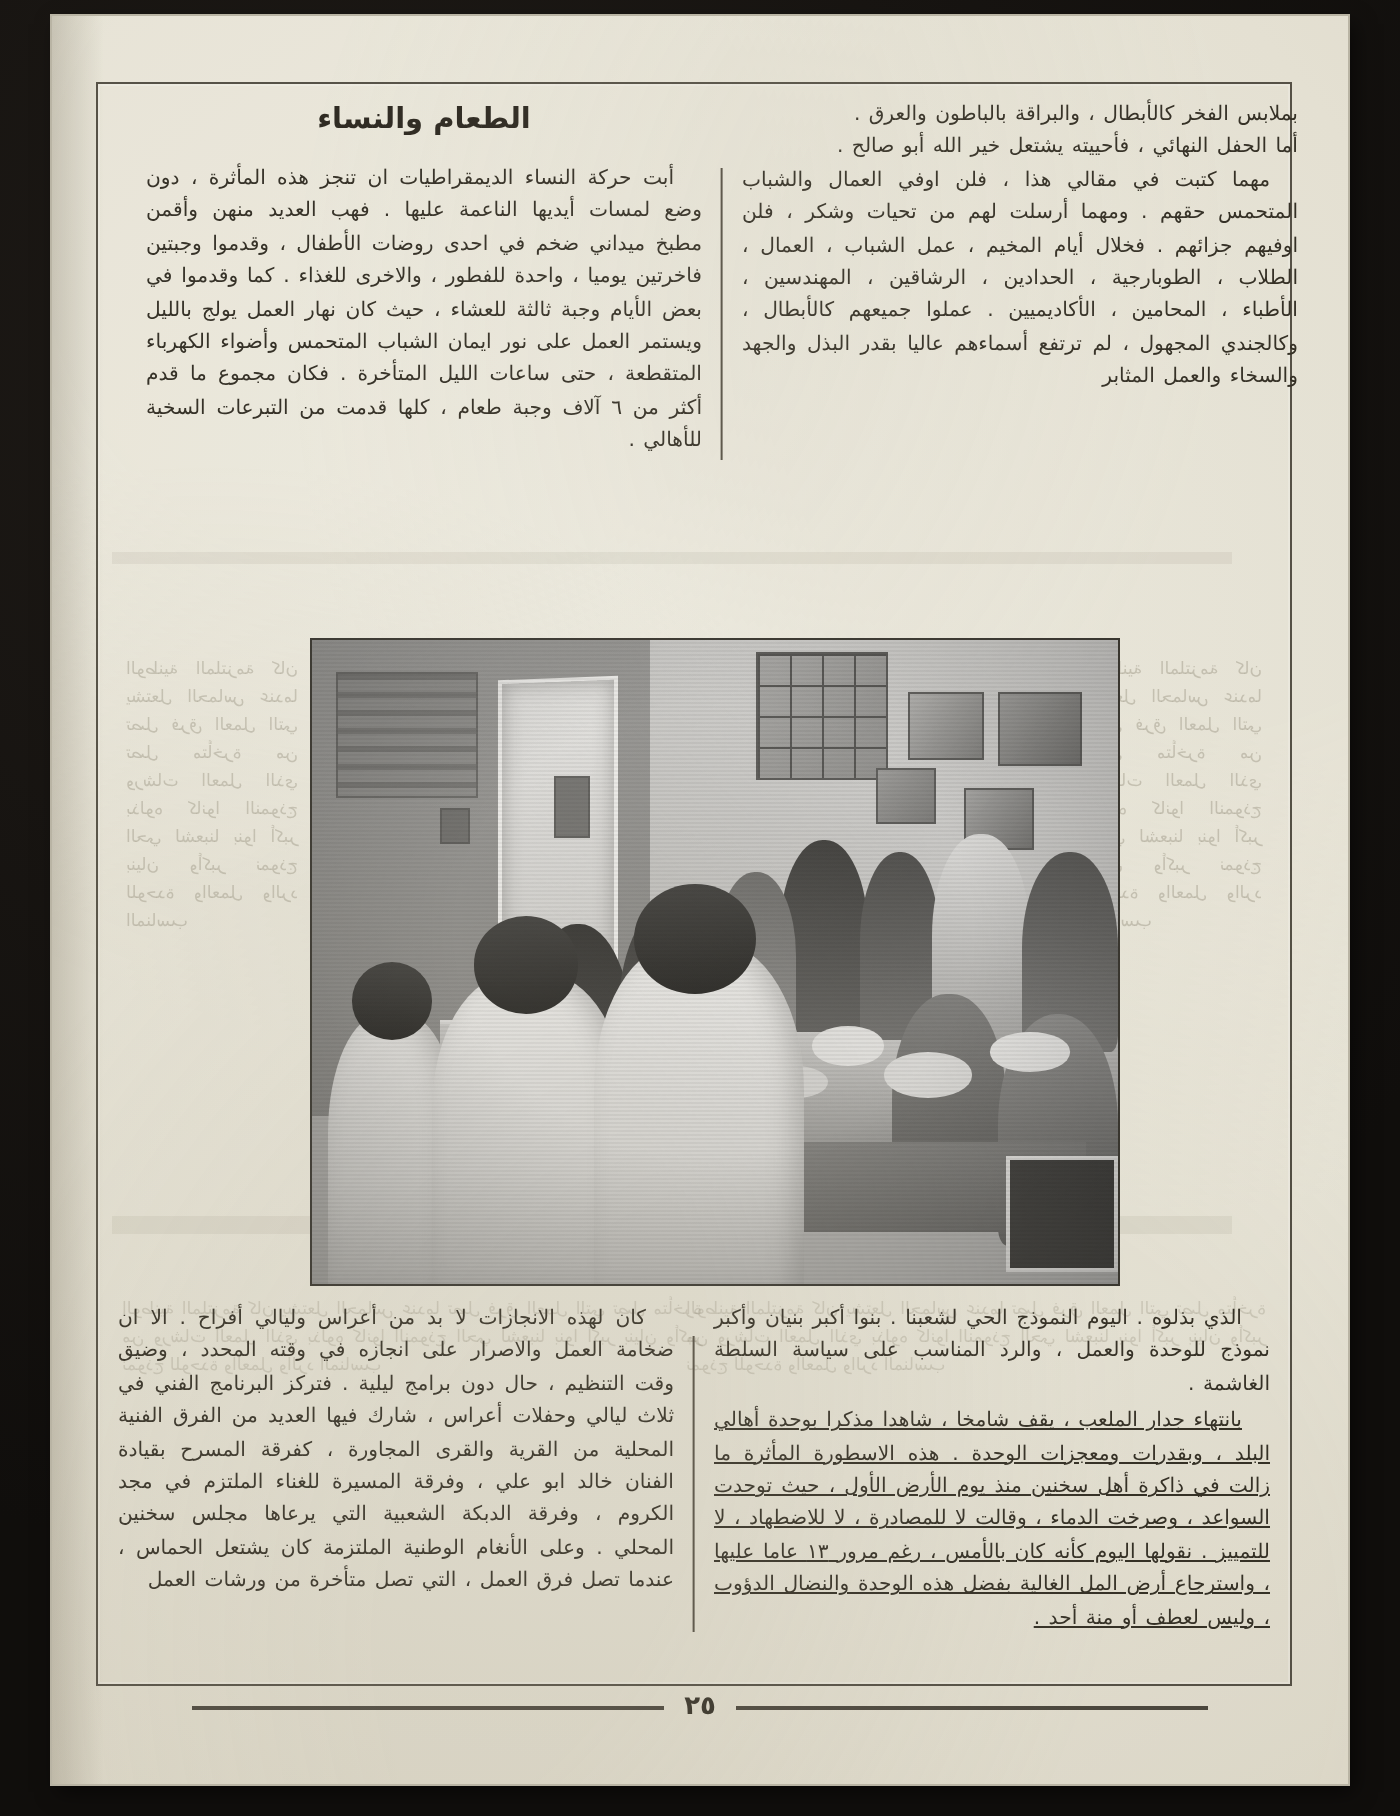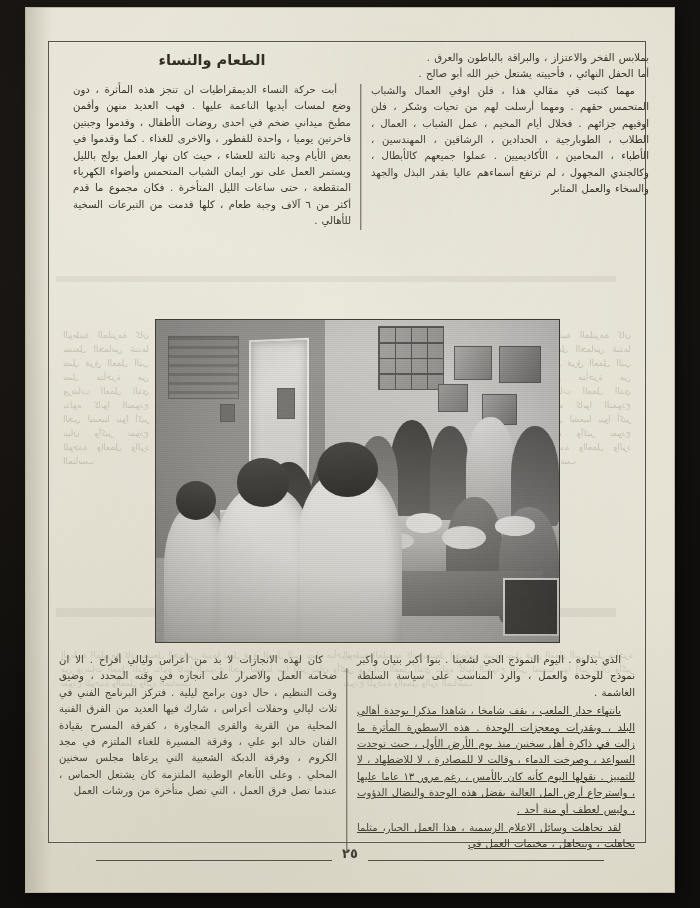--- a/index.html
+++ b/index.html
@@ -286,21 +286,21 @@
     display: flex;
     flex-direction: row-reverse;
   }
 
   
   .folio {
     position: absolute;
     left: 0; right: 0;
     top: 845px;
     display: flex;
-    align-items: center;
+    align-items: flex-start;
     justify-content: center;
     gap: 10px;
   }
   .folio-rule {
     height: 1.6px;
     width: 236px;
     background: #3f3b33;
   }
   .folio-num {
     color: #28241c;
@@ -341,21 +341,21 @@
           <div class="heading heading-right">الطعام والنساء</div>
           <p class="ar para">أبت حركة النساء الديمقراطيات ان تنجز هذه المأثرة ، دون وضع لمسات أيديها الناعمة عليها . فهب العديد منهن وأقمن مطبخ ميداني ضخم في احدى روضات الأطفال ، وقدموا وجبتين فاخرتين يوميا ، واحدة للفطور ، والاخرى للغذاء . كما وقدموا في بعض الأيام وجبة ثالثة للعشاء ، حيث كان نهار العمل يولج بالليل ويستمر العمل على نور ايمان الشباب المتحمس وأضواء الكهرباء المتقطعة ، حتى ساعات الليل المتأخرة . فكان مجموع ما قدم أكثر من ٦ آلاف وجبة طعام ، كلها قدمت من التبرعات السخية للأهالي .</p>
         </div>
 
         <div class="col-gap">
           <div class="vrule top"></div>
         </div>
 
         <div class="col">
           <div class="ar orphan-lines">
-            <p>بملابس الفخر والاعتزاز ، والبراقة بالباطون والعرق .</p>
+            <p>بملابس الفخر كالأبطال ، والبراقة بالباطون والعرق .</p>
             <p>أما الحفل النهائي ، فأحييته يشتعل خير الله أبو صالح .</p>
           </div>
           <p class="ar para">مهما كتبت في مقالي هذا ، فلن اوفي العمال والشباب المتحمس حقهم . ومهما أرسلت لهم من تحيات وشكر ، فلن اوفيهم جزائهم . فخلال أيام المخيم ، عمل الشباب ، العمال ، الطلاب ، الطوبارجية ، الحدادين ، الرشاقين ، المهندسين ، الأطباء ، المحامين ، الأكاديميين . عملوا جميعهم كالأبطال ، وكالجندي المجهول ، لم ترتفع أسماءهم عاليا بقدر البذل والجهد والسخاء والعمل المثابر</p>
         </div>
 
       </div>
 
       <div class="bleed bleed-r">الوطنية الملتزمة كان يشتعل الحماس عندما تصل فرق العمل التي تصل متأخرة من ورشات العمل الذي بذلوه كانوا النموذج الحي لشعبنا بنوا أكبر بنيان وأكبر نموذج للوحدة والعمل والرد المناسب</div>
       <div class="bleed bleed-l">الوطنية الملتزمة كان يشتعل الحماس عندما تصل فرق العمل التي تصل متأخرة من ورشات العمل الذي بذلوه كانوا النموذج الحي لشعبنا بنوا أكبر بنيان وأكبر نموذج للوحدة والعمل والرد المناسب</div>
 
@@ -414,21 +414,20 @@
           <p class="ar para">كان لهذه الانجازات لا بد من أعراس وليالي أفراح . الا ان ضخامة العمل والاصرار على انجازه في وقته المحدد ، وضيق وقت التنظيم ، حال دون برامج ليلية . فتركز البرنامج الفني في ثلاث ليالي وحفلات أعراس ، شارك فيها العديد من الفرق الفنية المحلية من القرية والقرى المجاورة ، كفرقة المسرح بقيادة الفنان خالد ابو علي ، وفرقة المسيرة للغناء الملتزم في مجد الكروم ، وفرقة الدبكة الشعبية التي يرعاها مجلس سخنين المحلي . وعلى الأنغام الوطنية الملتزمة كان يشتعل الحماس ، عندما تصل فرق العمل ، التي تصل متأخرة من ورشات العمل</p>
         </div>
 
         <div class="col-gap">
           <div class="vrule bottom"></div>
         </div>
 
         <div class="col">
           <p class="ar para">الذي بذلوه . اليوم النموذج الحي لشعبنا . بنوا أكبر بنيان وأكبر نموذج للوحدة والعمل ، والرد المناسب على سياسة السلطة الغاشمة .</p>
           <p class="ar para">بانتهاء جدار الملعب ، يقف شامخا ، شاهدا مذكرا بوحدة أهالي البلد ، وبقدرات ومعجزات الوحدة . هذه الاسطورة المأثرة ما زالت في ذاكرة أهل سخنين منذ يوم الأرض الأول ، حيث توحدت السواعد ، وصرخت الدماء ، وقالت لا للمصادرة ، لا للاضطهاد ، لا للتمييز . نقولها اليوم كأنه كان بالأمس ، رغم مرور ١٣ عاما عليها ، واسترجاع أرض المل الغالية بفضل هذه الوحدة والنضال الدؤوب ، وليس لعطف أو منة أحد .</p>
-          <p class="ar para">لقد تجاهلت وسائل الاعلام الرسمية ، هذا العمل الجبار، مثلما تجاهلت ، وتتجاهل ، مخيمات العمل في</p>
         </div>
 
       </div>
 
     </div>
   </div>
 
   <div class="folio">
     <div class="folio-rule"></div>
     <div class="folio-num">٢٥</div>

